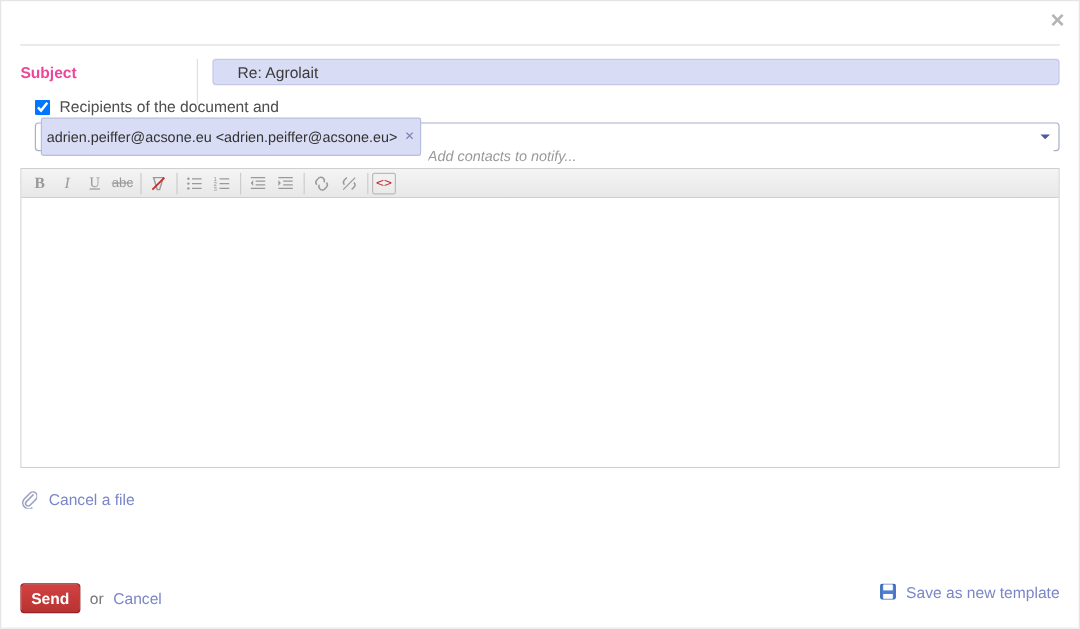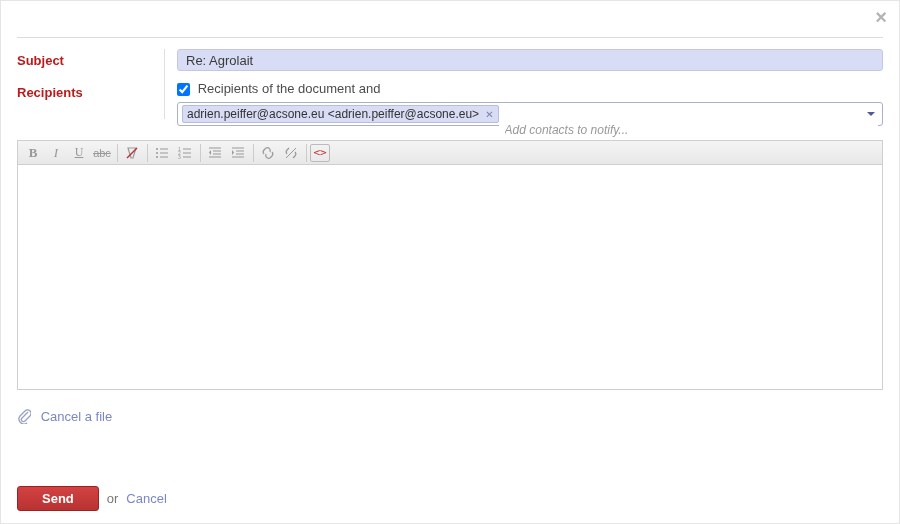--- a/index.html
+++ b/index.html
@@ -2,48 +2,48 @@
 <html><head>
 <meta charset="utf-8">
 <style>
   * { box-sizing: border-box; }
   html, body { margin: 0; padding: 0; font-family: "Helvetica Neue", Helvetica, Arial, sans-serif; font-size: 13px; color: #4c4c4c; background: #fff; }
   .modal { position: relative; width: 900px; height: 524px; border: 1px solid #e5e5e5; box-shadow: 0 2px 10px rgba(0,0,0,.08); background: #fff; }
   .close-x { position: absolute; top: 6px; right: 12px; color: #b4b4b4; font-size: 20px; font-weight: bold; cursor: pointer; line-height: 1; }
   .divider { position: absolute; top: 36px; left: 16px; right: 16px; border-top: 1px solid #dcdcdc; }
   .form { position: absolute; top: 48px; left: 16px; right: 16px; }
   .row { display: flex; margin-bottom: 10px; }
-  .label-col { width: 148px; flex: 0 0 148px; font-weight: bold; color: #b91c1c; padding-top: 4px; position: relative; }
+  .label-col { width: 148px; flex: 0 0 148px; font-weight: bold; color: #ec4899; padding-top: 4px; position: relative; }
   .label-col::after { content: ''; position: absolute; right: 0; top: 0; height: 38px; border-right: 1px solid #e0e0e0; }
   .value-col { flex: 1; padding-left: 12px; }
-  .subject-input { width: 100%; height: 22px; background: #d8dcf4; border: 1px solid #c4c8e6; border-radius: 3px; padding: 2px 8px; font-size: 13px; color: #3b3b3b; outline: none; }
+  .subject-input { width: 100%; height: 22px; background: #d8dcf4; border: 1px solid #c4c8e6; border-radius: 3px; padding: 2px 20px; font-size: 13px; color: #3b3b3b; outline: none; }
   .followers-line { margin-bottom: 6px; }
   .followers-line input[type=checkbox] { margin: 0 4px 0 0; vertical-align: middle; }
   .recipients-box { border: 1px solid #aab0c8; border-radius: 3px; background: #fff; padding: 2px 4px; display: flex; align-items: center; height: 24px; position: relative; }
-  .tag { background: #d8dcf4; border: 1px solid #b6bde0; border-radius: 2px; padding: 0 4px; font-size: 12px; color: #333; display: inline-flex; align-items: center; height: 18px; }
+  .tag { background: #d8dcf4; border: 1px solid #b6bde0; border-radius: 2px; padding: 0 4px; font-size: 12px; color: #333; display: inline-flex; align-items: center; height: 32px; }
   .tag-x { color: #7a82ad; margin-left: 6px; cursor: pointer; font-size: 10px; }
   .contacts-input { border: none; outline: none; flex: 1; font-size: 12px; color: #999; font-style: italic; padding: 0 6px; margin-top: 32px; }
   .contacts-input::placeholder { color: #999; font-style: italic; }
   .dd-arrow { position: absolute; right: 6px; top: 4px; cursor: pointer; color: #4f5a9c; }
   .editor-wrap { margin-top: 14px; border: 1px solid #cfcfcf; }
   .toolbar { height: 24px; background: linear-gradient(#f4f4f4, #e8e8e8); border-bottom: 1px solid #cfcfcf; display: flex; align-items: center; padding: 0 4px; }
   .tbtn { width: 22px; height: 20px; display: inline-flex; align-items: center; justify-content: center; color: #999; font-size: 12px; margin-right: 1px; cursor: pointer; }
   .tbtn.bold { font-weight: bold; font-family: serif; font-size: 13px; }
   .tbtn.italic { font-style: italic; font-family: serif; font-size: 13px; }
   .tbtn.underline { text-decoration: underline; font-family: serif; font-size: 12px; }
   .tbtn.strike { text-decoration: line-through; font-size: 11px; }
   .tbtn svg { display:block; }
   .tbtn.src { color: #c03030; font-family: monospace; font-size: 11px; border:1px solid #bbb; height:18px; width:20px; border-radius:2px; }
   .sep { width: 1px; height: 18px; background: #ccc; margin: 0 3px; }
   .editor-area { width: 100%; height: 224px; border: none; outline: none; resize: none; padding: 6px; font-family: inherit; font-size: 13px; display:block; }
   .attach-line { margin-top: 18px; }
   .attach-link { color: #7b86c6; text-decoration: none; font-size: 13px; cursor: pointer; }
   .footer { position: absolute; left: 16px; right: 16px; bottom: 12px; display: flex; align-items: flex-start; justify-content: space-between; }
   .footer-left { display: flex; align-items: center; gap: 8px; }
-  .send-btn { background: linear-gradient(#d34242, #b83232); color: #fff; border: 1px solid #922; border-radius: 3px; padding: 4px 24px; font-weight: bold; font-size: 13px; cursor: pointer; }
+  .send-btn { background: linear-gradient(#d34242, #b83232); color: #fff; border: 1px solid #922; border-radius: 3px; padding: 4px 8px; font-weight: bold; font-size: 13px; cursor: pointer; }
   .or { color: #777; }
   .cancel-link { color: #7b86c6; text-decoration: none; cursor: pointer; text-align: center; }
   .footer-right { text-align: right; }
   .use-tpl { display: flex; align-items: center; gap: 8px; margin-bottom: 6px; }
   .use-tpl select { width: 156px; height: 22px; border: 1px solid #bcbcbc; border-radius: 3px; background: #fff; }
   .save-tpl { color: #7b86c6; cursor: pointer; }
   .save-ico { vertical-align: middle; margin-right: 4px; }
   .clip-ico { vertical-align: middle; margin-right: 6px; }
 </style>
 </head>
@@ -57,21 +57,20 @@
   <div class="form">
 
     <div class="row">
       <div class="label-col">Subject</div>
       <div class="value-col">
         <input class="subject-input" type="text" value="Re: Agrolait" style="">
       </div>
     </div>
 
     <div class="row" style="margin-bottom:0;">
-      <div class="label-col">Recipients</div>
       <div class="value-col">
         <div class="followers-line">
           <input type="checkbox" checked="" style="">
           <span>Recipients of the document and</span>
         </div>
         <div class="recipients-box">
           <span class="tag">
             <span>adrien.peiffer@acsone.eu &lt;adrien.peiffer@acsone.eu&gt;</span>
             <span class="tag-x">✕</span>
           </span>
@@ -167,16 +166,26 @@
 
   </div>
 
   <div class="footer">
     <div class="footer-left">
       <button class="send-btn">Send</button>
       <span class="or">or</span>
       <a class="cancel-link">Cancel</a>
     </div>
     <div class="footer-right">
+      <div>
+        <span class="save-ico">
+          <svg width="14" height="14" viewBox="0 0 14 14">
+              <rect x="1" y="1" width="12" height="12" rx="1" fill="#4f7fd6" stroke="#2f5fb0"></rect>
+              <rect x="3" y="1" width="8" height="5" fill="#fff"></rect>
+              <rect x="3" y="9" width="8" height="4" fill="#fff"></rect>
+            </svg>
+        </span>
+        <a class="save-tpl">Save as new template</a>
+      </div>
     </div>
   </div>
 
 </div>
 
 </body></html>

